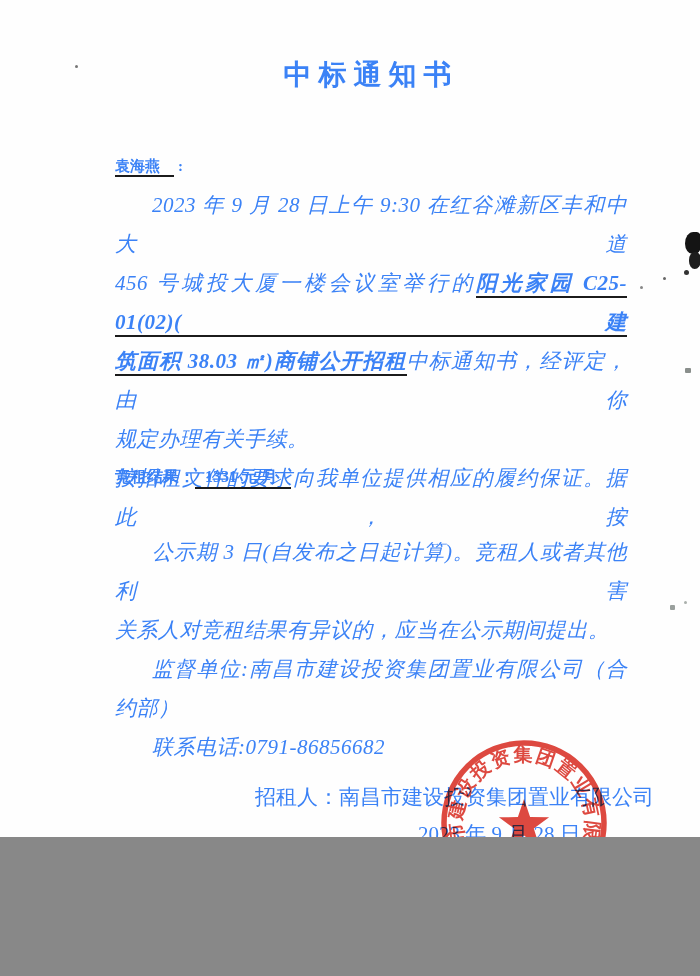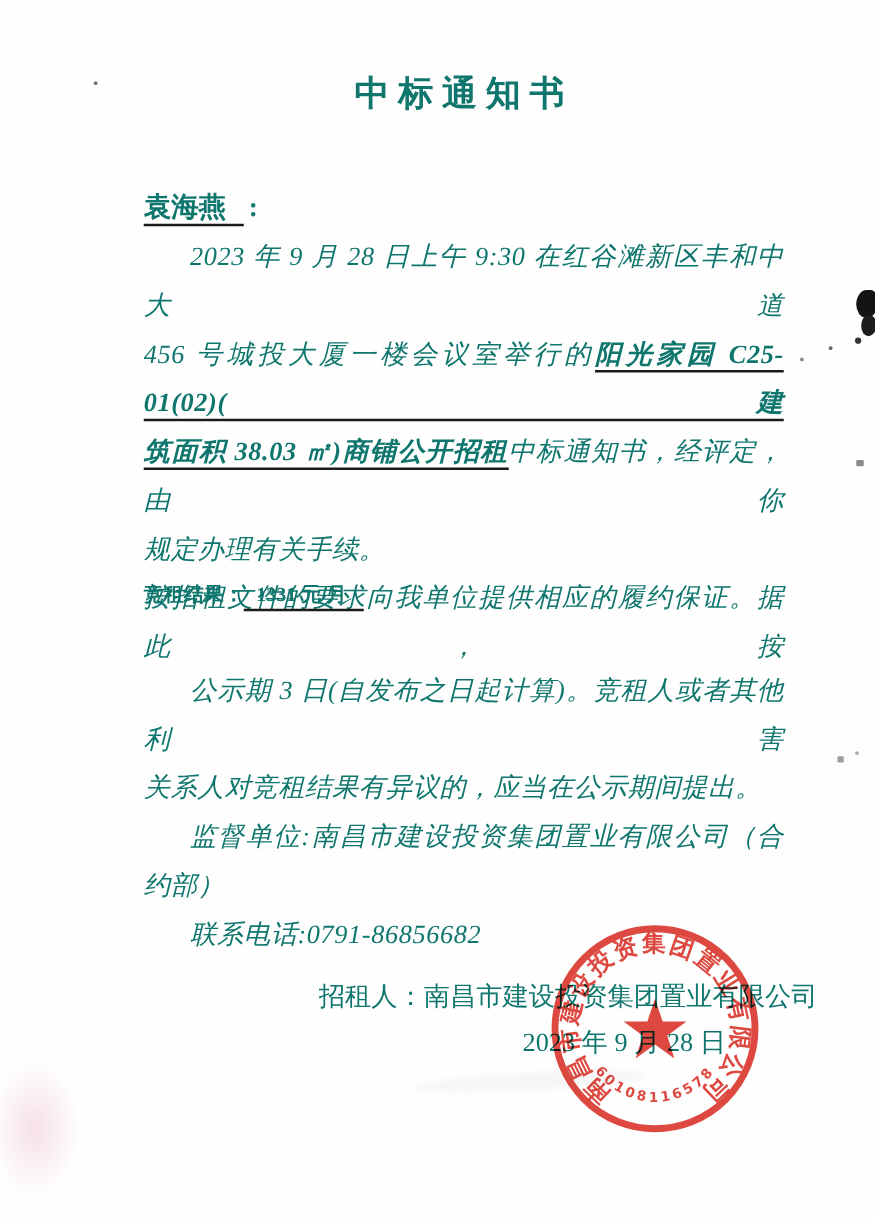--- a/index.html
+++ b/index.html
@@ -1,34 +1,34 @@
 <!DOCTYPE html>
 <html><head>
 <meta charset="utf-8">
 <style>
   html,body{margin:0;padding:0;background:#888;}
   .page{
     position:relative;
-    width:700px;height:976px;
+    width:700px;height:837px;
     margin:0 auto;
     background:#fefefe;
     overflow:hidden;
     font-family:"Liberation Serif","DejaVu Serif",serif;
-    color:#0f766e;
+    color:#3b82f6;
   }
   .abs{position:absolute;}
   .doc-title{
     top:56px;left:115px;width:512px;
     text-align:center;
     font-size:28px;font-weight:700;letter-spacing:7px;
     white-space:nowrap;
   }
   .salutation{
     top:151px;left:115px;
-    font-size:22px;font-weight:700;line-height:30px;
+    font-size:15px;font-weight:700;line-height:30px;
   }
   .salutation .name{border-bottom:2px solid #1b1b1b;padding:0 14px 1px 0;}
   .salutation .colon{margin-left:4px;}
   .para{left:115px;width:512px;font-style:italic;}
   .p1{top:186px;}
   .p2{top:533px;}
   .line{
     font-size:21px;line-height:39px;
     text-align:justify;
     letter-spacing:0.5px;

